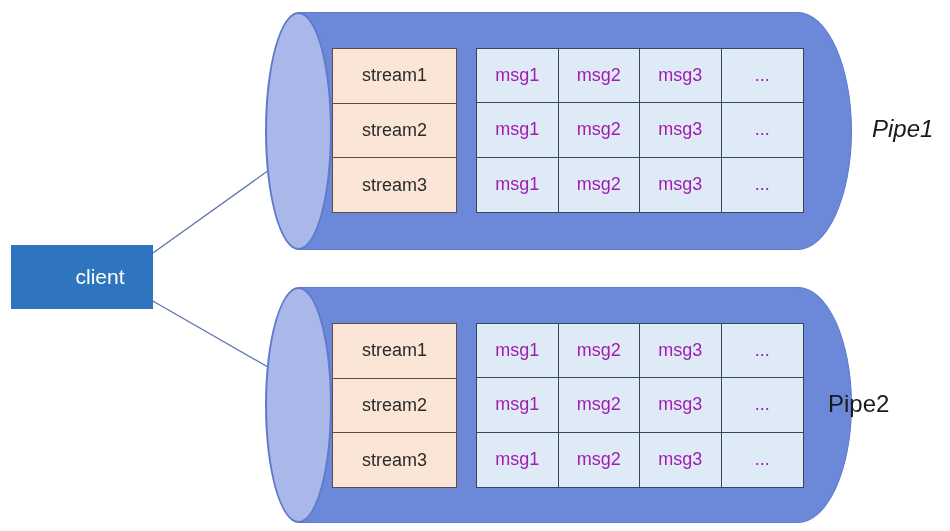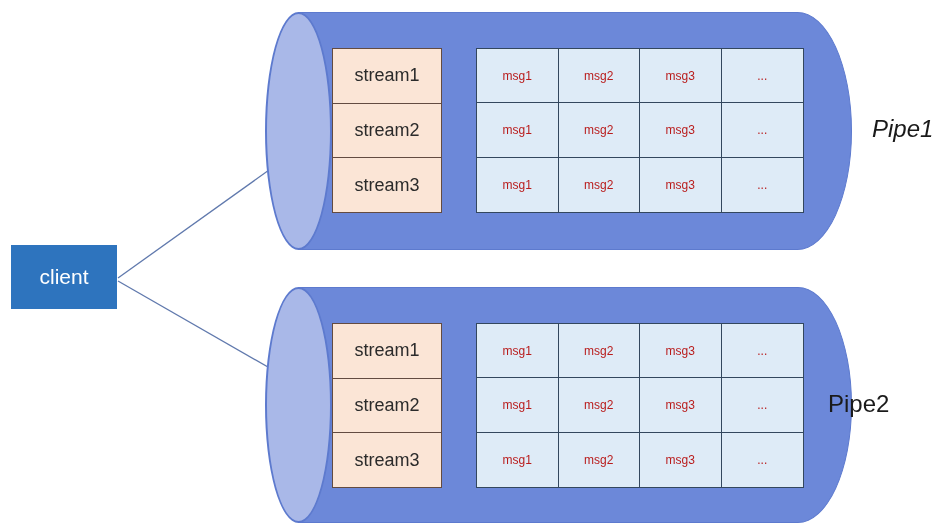--- a/index.html
+++ b/index.html
@@ -9,20 +9,21 @@
   }
   .arrows { position:absolute; inset:0; pointer-events:none; }
   .arrows line { stroke:var(--arrow); stroke-width:1.3; }
   .arrowhead-path { fill:var(--arrow-head); }
 
   .client {
     position:absolute; left:11px; top:245px; width:106px; height:64px;
     background:var(--client-fill); color:#ffffff;
     display:flex; align-items:center; justify-content:center;
     font-size:21px;
+    padding-left:36px;
   }
 
   .pipe { position:absolute; left:265px; width:587px; }
   .pipe-1 { top:12px;  height:238px; }
   .pipe-2 { top:287px; height:236px; }
 
   .pipe-body {
     position:absolute; left:33px; top:0; width:554px; height:100%;
     background:var(--pipe-body);
     border:1px solid var(--pipe-edge);
@@ -32,21 +33,21 @@
   }
   .pipe-cap {
     position:absolute; left:0; top:0; width:67px; height:100%;
     background:var(--pipe-cap);
     border:2px solid var(--pipe-edge);
     border-radius:50%;
     box-sizing:border-box;
   }
 
   .streams {
-    position:absolute; left:67px; top:36px; width:110px; height:165px;
+    position:absolute; left:67px; top:36px; width:125px; height:165px;
     display:flex; flex-direction:column;
   }
   .stream {
     flex:1; background:var(--stream-fill);
     border:1px solid var(--stream-border);
     margin-top:-1px;
     display:flex; align-items:center; justify-content:center;
     font-size:18px; color:#2b2b2b;
   }
   .stream:first-child { margin-top:0; }
@@ -55,21 +56,21 @@
     position:absolute; left:211px; top:36px; width:328px; height:165px;
     display:grid; grid-template-columns:repeat(4,1fr); grid-template-rows:repeat(3,1fr);
     border:1px solid var(--msg-border);
     box-sizing:border-box;
   }
   .msg {
     background:var(--msg-fill);
     border-right:1px solid var(--msg-border);
     border-bottom:1px solid var(--msg-border);
     display:flex; align-items:center; justify-content:center;
-    font-size:12px; color:#b91c1c;
+    font-size:18px; color:#a21caf;
   }
   .msg:nth-child(4n)  { border-right:none; }
   .msg:nth-child(n+9) { border-bottom:none; }
 
   .pipe-label {
     position:absolute; font-size:24px; color:#1a1a1a; white-space:nowrap;
   }
   .pipe-label-1 { left:872px; top:115px;font-style:italic; }
   .pipe-label-2 { left:828px; top:390px; }
 </style>

